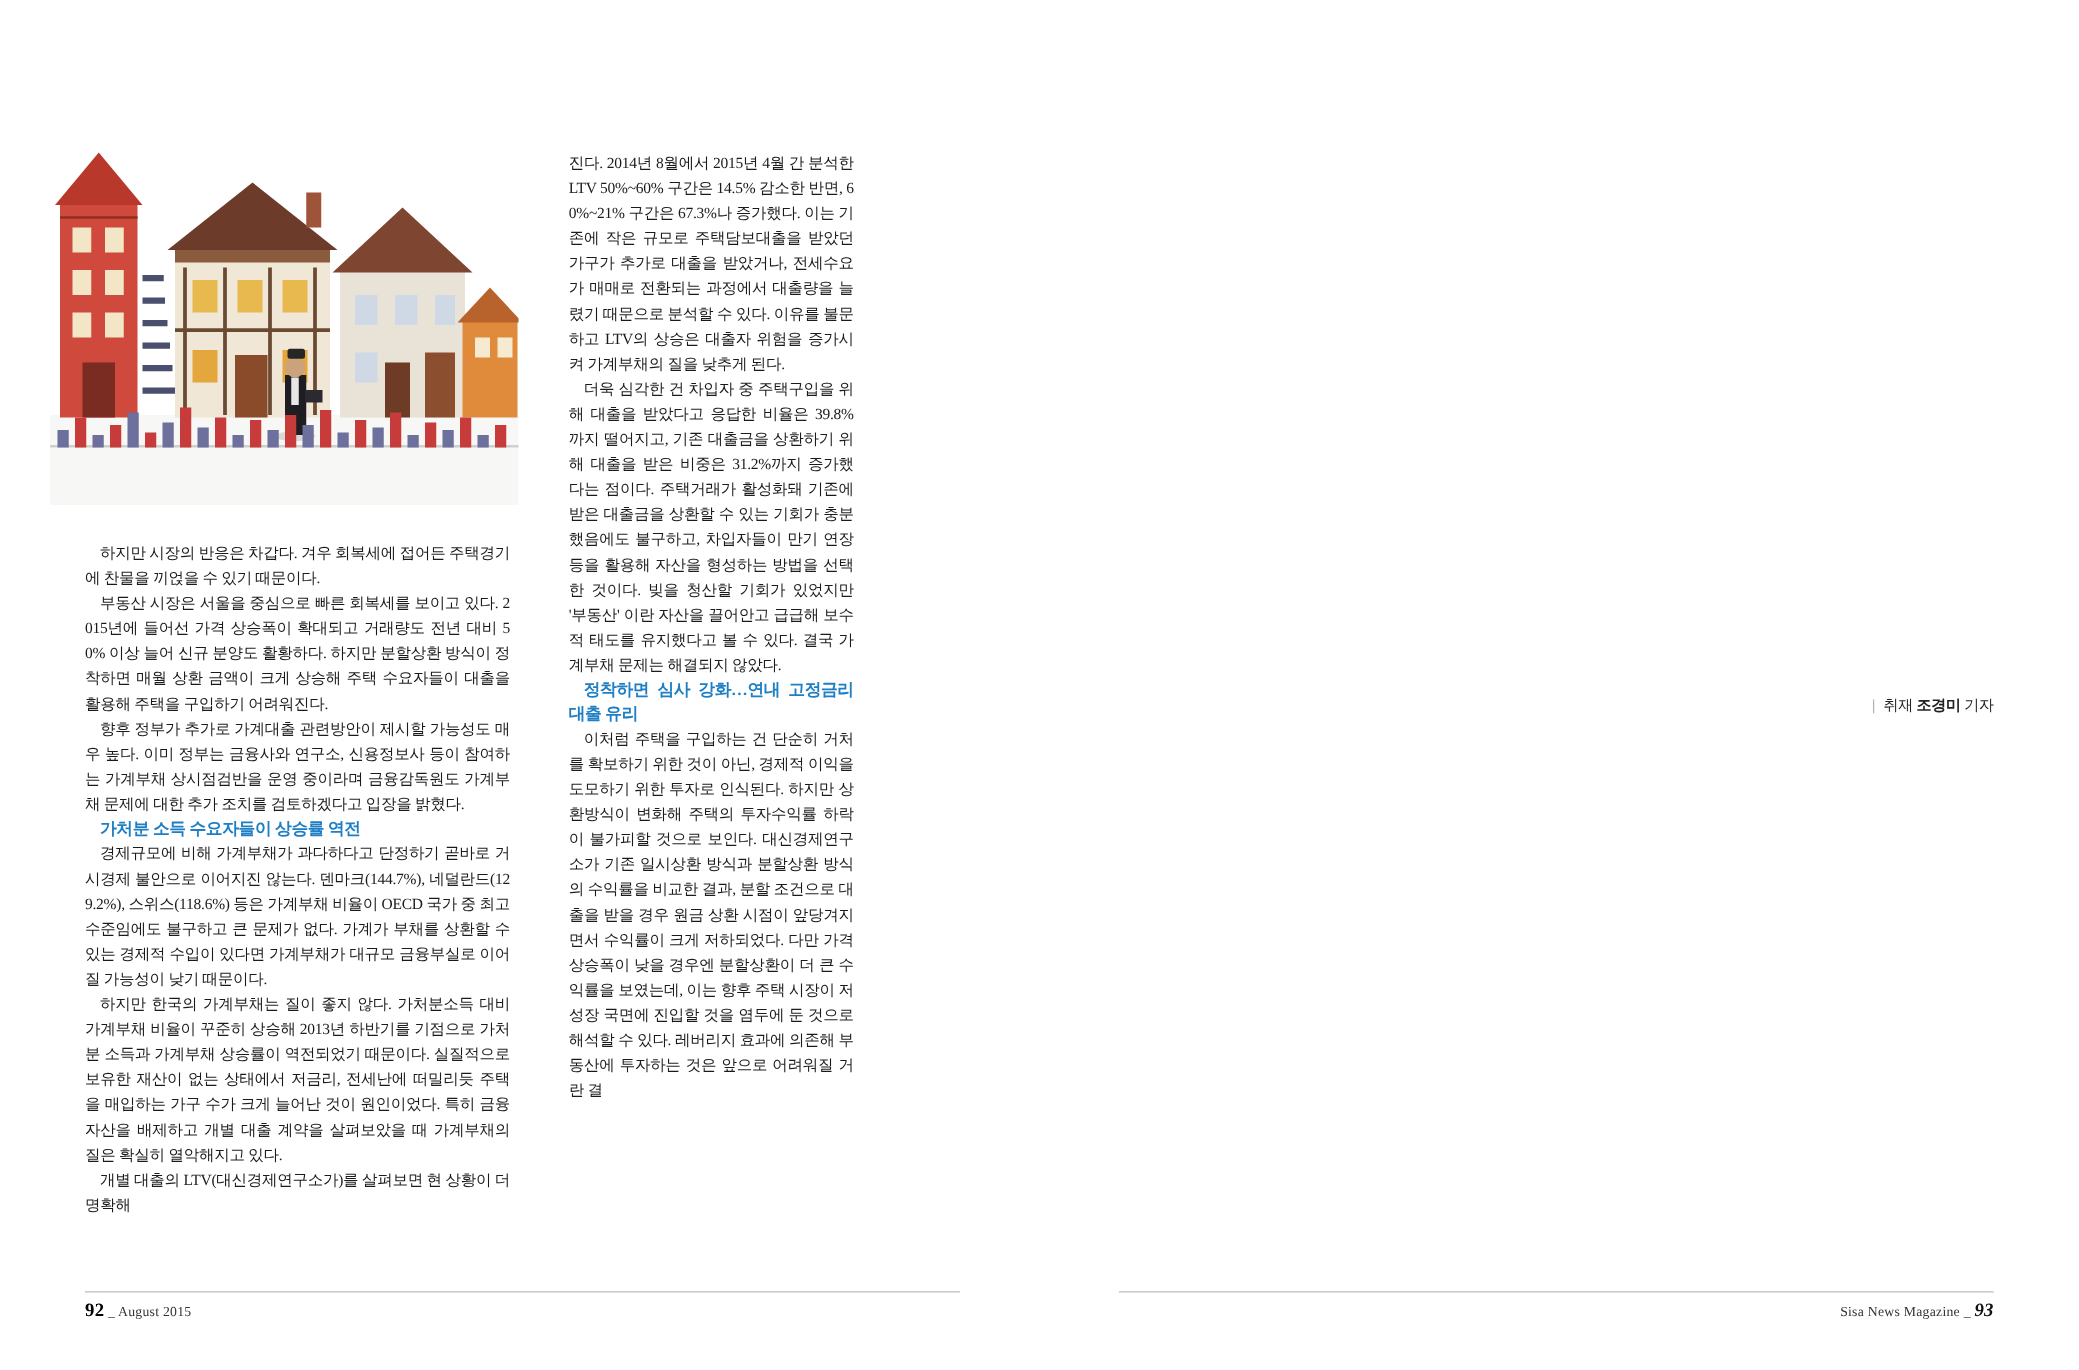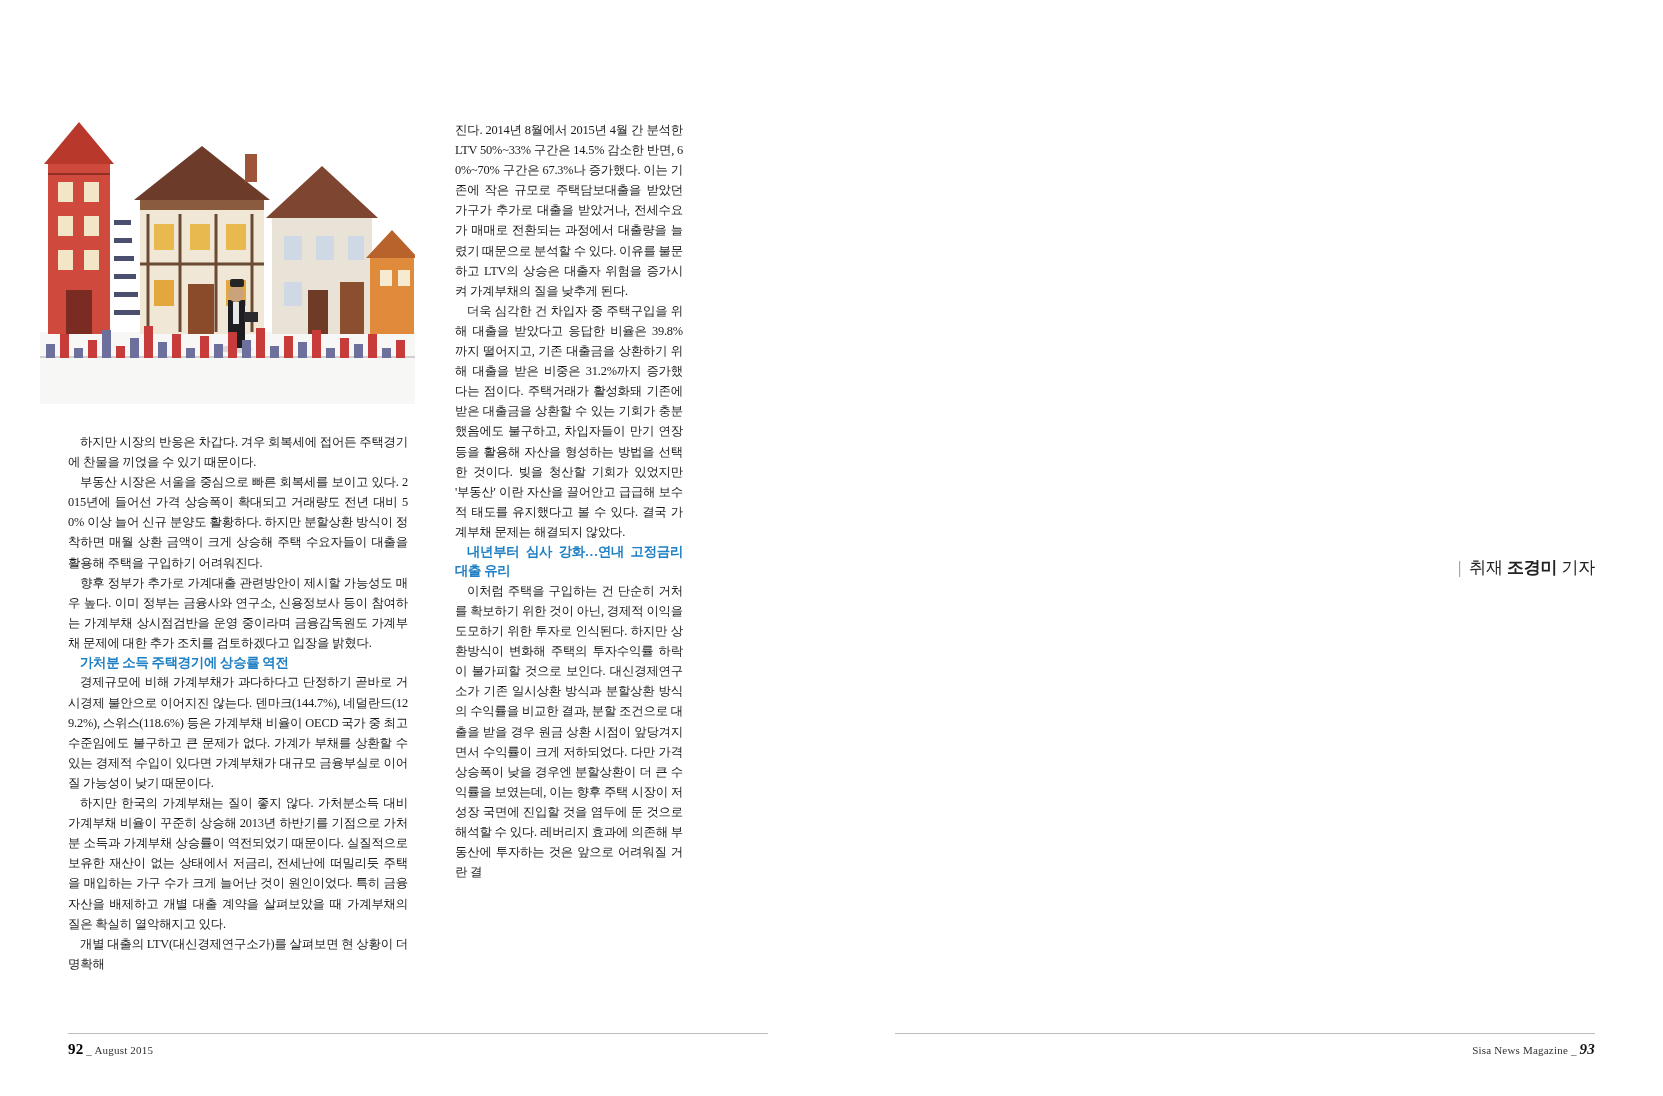--- a/index.html
+++ b/index.html
@@ -96,21 +96,21 @@
     height: 1px;
     background: #bdbdbd;
   }
   .rule-left  { left: 68px;  right: 0px;  bottom: 62px; width: 700px; }
   .rule-right { right: 68px; bottom: 62px; width: 700px; }
 
   .byline {
     position: absolute;
     right: 68px;
     top: 556px;
-    font-size: 17px;
+    font-size: 12px;
     color: #222;
     letter-spacing: -0.2px;
   }
   .byline .bar { color: #888; margin-right: 4px; }
   .byline b { font-weight: bold; }
 </style>
 </head>
 <body>
 
 <div class="spread">
@@ -221,30 +221,30 @@
           <rect x="342" y="244" width="9" height="10" fill="#6d6f9c"></rect>
           <rect x="356" y="236" width="9" height="18" fill="#c73b3b"></rect>
         </g>
       </svg>
     </div>
 
     <div class="col" id="col1">
       <p>하지만 시장의 반응은 차갑다. 겨우 회복세에 접어든 주택경기에 찬물을 끼얹을 수 있기 때문이다.</p>
       <p>부동산 시장은 서울을 중심으로 빠른 회복세를 보이고 있다. 2015년에 들어선 가격 상승폭이 확대되고 거래량도 전년 대비 50% 이상 늘어 신규 분양도 활황하다. 하지만 분할상환 방식이 정착하면 매월 상환 금액이 크게 상승해 주택 수요자들이 대출을 활용해 주택을 구입하기 어려워진다.</p>
       <p>향후 정부가 추가로 가계대출 관련방안이 제시할 가능성도 매우 높다. 이미 정부는 금융사와 연구소, 신용정보사 등이 참여하는 가계부채 상시점검반을 운영 중이라며 금융감독원도 가계부채 문제에 대한 추가 조치를 검토하겠다고 입장을 밝혔다.</p>
-      <p class="subhead">가처분 소득 주택경기에 상승률 역전</p>
+      <p class="subhead">가처분 소득 수요자들이 상승률 역전</p>
       <p>경제규모에 비해 가계부채가 과다하다고 단정하기 곧바로 거시경제 불안으로 이어지진 않는다. 덴마크(144.7%), 네덜란드(129.2%), 스위스(118.6%) 등은 가계부채 비율이 OECD 국가 중 최고 수준임에도 불구하고 큰 문제가 없다. 가계가 부채를 상환할 수 있는 경제적 수입이 있다면 가계부채가 대규모 금융부실로 이어질 가능성이 낮기 때문이다.</p>
       <p>하지만 한국의 가계부채는 질이 좋지 않다. 가처분소득 대비 가계부채 비율이 꾸준히 상승해 2013년 하반기를 기점으로 가처분 소득과 가계부채 상승률이 역전되었기 때문이다. 실질적으로 보유한 재산이 없는 상태에서 저금리, 전세난에 떠밀리듯 주택을 매입하는 가구 수가 크게 늘어난 것이 원인이었다. 특히 금융자산을 배제하고 개별 대출 계약을 살펴보았을 때 가계부채의 질은 확실히 열악해지고 있다.</p>
       <p>개별 대출의 LTV(대신경제연구소가)를 살펴보면 현 상황이 더 명확해</p>
     </div>
 
     <div class="col" id="col2">
-      <p class="noindent">진다. 2014년 8월에서 2015년 4월 간 분석한 LTV 50%~33% 구간은 14.5% 감소한 반면, 60%~70% 구간은 67.3%나 증가했다. 이는 기존에 작은 규모로 주택담보대출을 받았던 가구가 추가로 대출을 받았거나, 전세수요가 매매로 전환되는 과정에서 대출량을 늘렸기 때문으로 분석할 수 있다. 이유를 불문하고 LTV의 상승은 대출자 위험을 증가시켜 가계부채의 질을 낮추게 된다.</p>
+      <p class="noindent">진다. 2014년 8월에서 2015년 4월 간 분석한 LTV 50%~60% 구간은 14.5% 감소한 반면, 60%~21% 구간은 67.3%나 증가했다. 이는 기존에 작은 규모로 주택담보대출을 받았던 가구가 추가로 대출을 받았거나, 전세수요가 매매로 전환되는 과정에서 대출량을 늘렸기 때문으로 분석할 수 있다. 이유를 불문하고 LTV의 상승은 대출자 위험을 증가시켜 가계부채의 질을 낮추게 된다.</p>
       <p>더욱 심각한 건 차입자 중 주택구입을 위해 대출을 받았다고 응답한 비율은 39.8%까지 떨어지고, 기존 대출금을 상환하기 위해 대출을 받은 비중은 31.2%까지 증가했다는 점이다. 주택거래가 활성화돼 기존에 받은 대출금을 상환할 수 있는 기회가 충분했음에도 불구하고, 차입자들이 만기 연장 등을 활용해 자산을 형성하는 방법을 선택한 것이다. 빚을 청산할 기회가 있었지만 '부동산' 이란 자산을 끌어안고 급급해 보수적 태도를 유지했다고 볼 수 있다. 결국 가계부채 문제는 해결되지 않았다.</p>
-      <p class="subhead">내년부터 심사 강화…연내 고정금리 대출 유리</p>
+      <p class="subhead">정착하면 심사 강화…연내 고정금리 대출 유리</p>
       <p>이처럼 주택을 구입하는 건 단순히 거처를 확보하기 위한 것이 아닌, 경제적 이익을 도모하기 위한 투자로 인식된다. 하지만 상환방식이 변화해 주택의 투자수익률 하락이 불가피할 것으로 보인다. 대신경제연구소가 기존 일시상환 방식과 분할상환 방식의 수익률을 비교한 결과, 분할 조건으로 대출을 받을 경우 원금 상환 시점이 앞당겨지면서 수익률이 크게 저하되었다. 다만 가격 상승폭이 낮을 경우엔 분할상환이 더 큰 수익률을 보였는데, 이는 향후 주택 시장이 저성장 국면에 진입할 것을 염두에 둔 것으로 해석할 수 있다. 레버리지 효과에 의존해 부동산에 투자하는 것은 앞으로 어려워질 거란 결</p>
     </div>
 
     <div class="rule rule-left"></div>
     <div class="folio folio-left">
       <span class="num">92</span>
       <span>_ August 2015</span>
     </div>
   </div>
 

